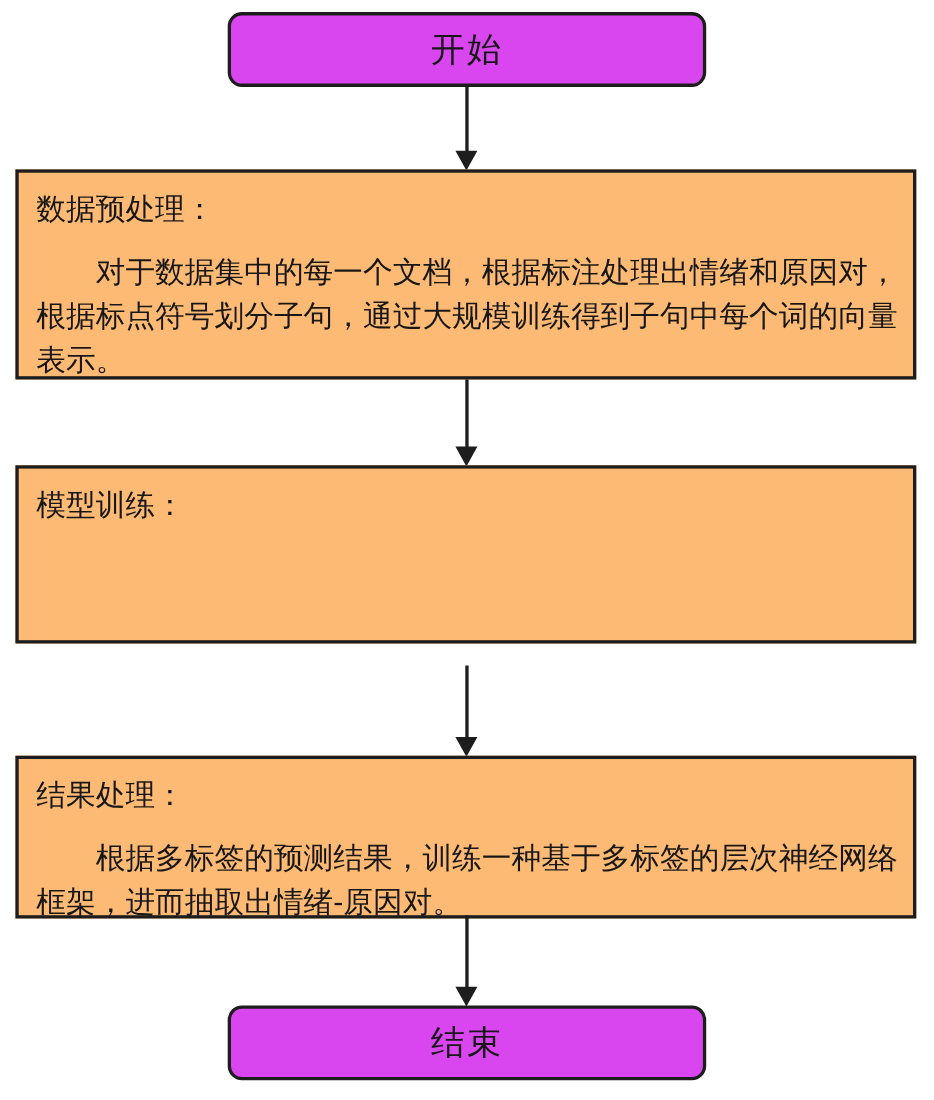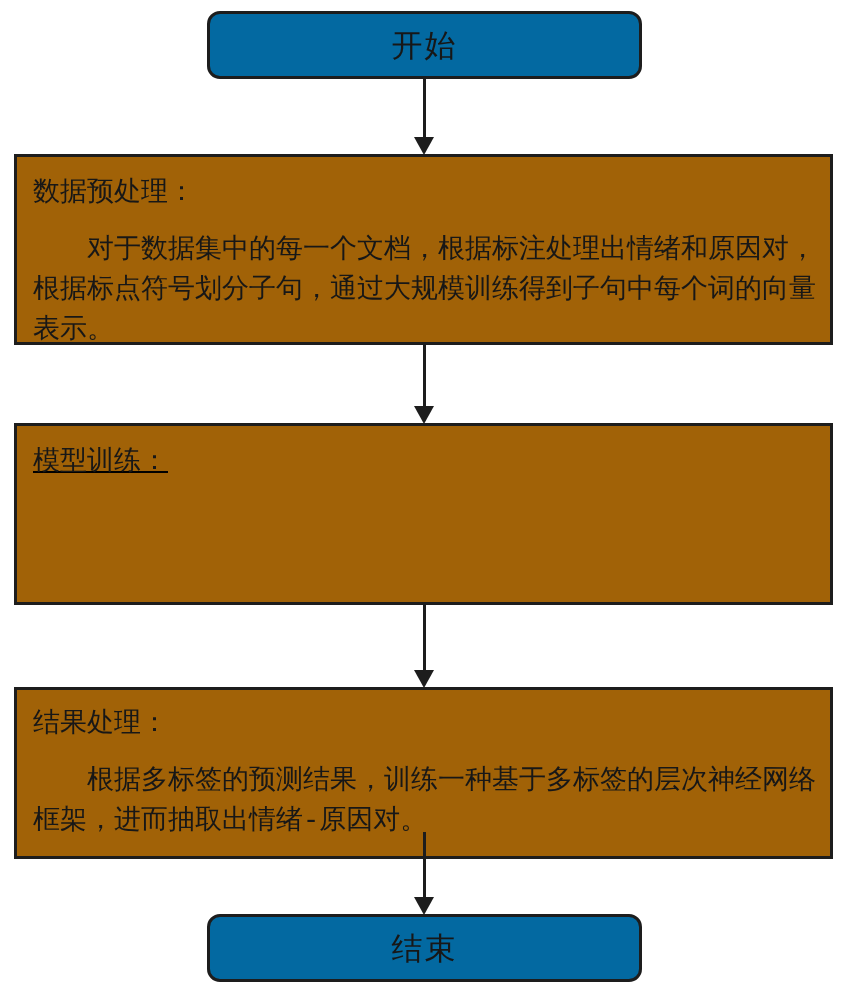--- a/index.html
+++ b/index.html
@@ -21,64 +21,64 @@
     width: 849px;
     height: 1000px;
   }
 
   
   .terminator {
     position: absolute;
     box-sizing: border-box;
     border: 3px solid #1d1d1d;
     border-radius: 13px;
-    background: #0369a1;
+    background: #d946ef;
     display: flex;
     align-items: center;
     justify-content: center;
   }
   .terminator .node-text {
     font-size: 31px;
     line-height: 1;
     color: #171717;
     letter-spacing: 2px;
     font-family: "DejaVu Serif", "Liberation Serif", serif;
   }
 
   #node-start { left: 207px; top: 11px;  width: 435px; height: 68px; }
   #node-end   { left: 207px; top: 914px; width: 435px; height: 68px; }
 
   
   .process {
     position: absolute;
     box-sizing: border-box;
     border: 3px solid #1d1d1d;
-    background: #a16207;
+    background: #fdba74;
     padding: 14px 14px 12px 16px;
   }
   .process .proc-heading {
     font-size: 27px;
     line-height: 40px;
     color: #171717;
     white-space: nowrap;
   }
   .process .proc-body {
     font-size: 27px;
     line-height: 40px;
     color: #171717;
     text-indent: 54px;
     text-align: justify;
     text-justify: inter-character;
     word-break: break-all;
     margin-top: 17px;
   }
 
   #node-preprocess { left: 14px; top: 154px; width: 819px; height: 191px; }
-  #node-train      { left: 14px; top: 423px; width: 819px; height: 182px; text-decoration: underline; }
-  #node-result     { left: 14px; top: 687px; width: 819px; height: 172px; font-family: Liberation Mono, monospace; }
+  #node-train      { left: 14px; top: 423px; width: 819px; height: 162px; }
+  #node-result     { left: 14px; top: 687px; width: 819px; height: 148px; }
 
   
   .connector {
     position: absolute;
     pointer-events: none;
   }
   .connector .conn-line {
     position: absolute;
     left: 50%;
     top: 0;

